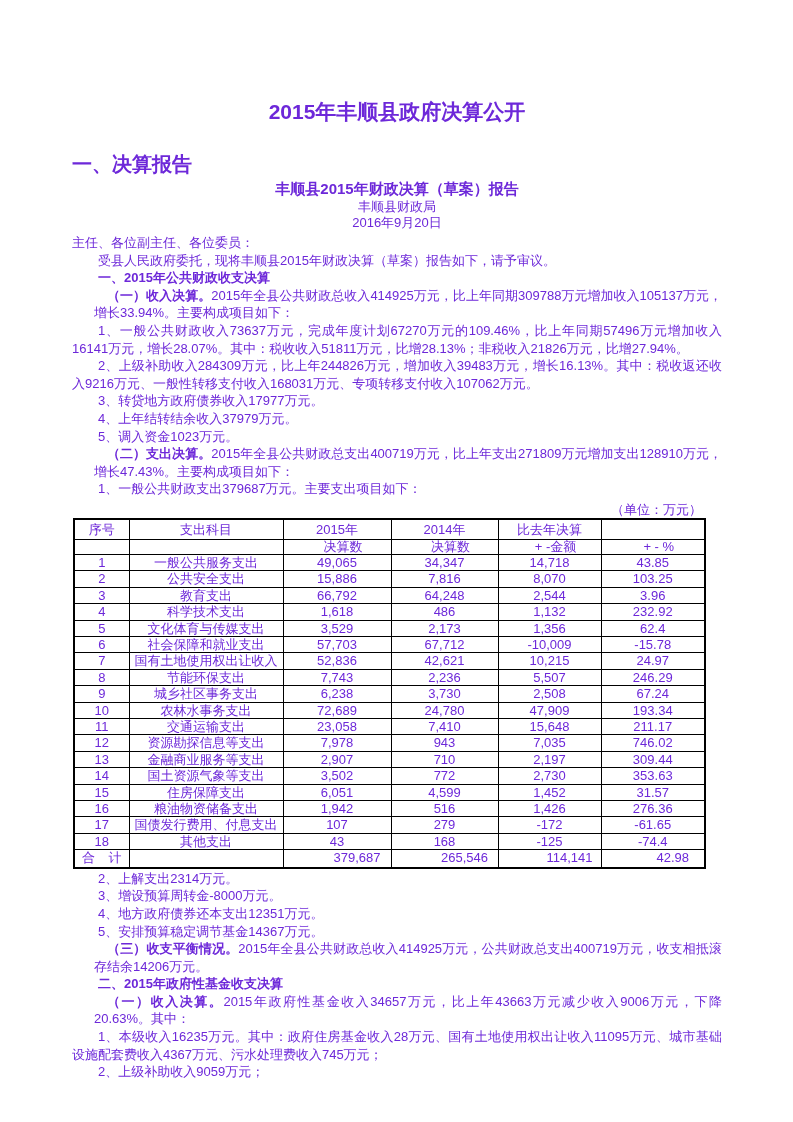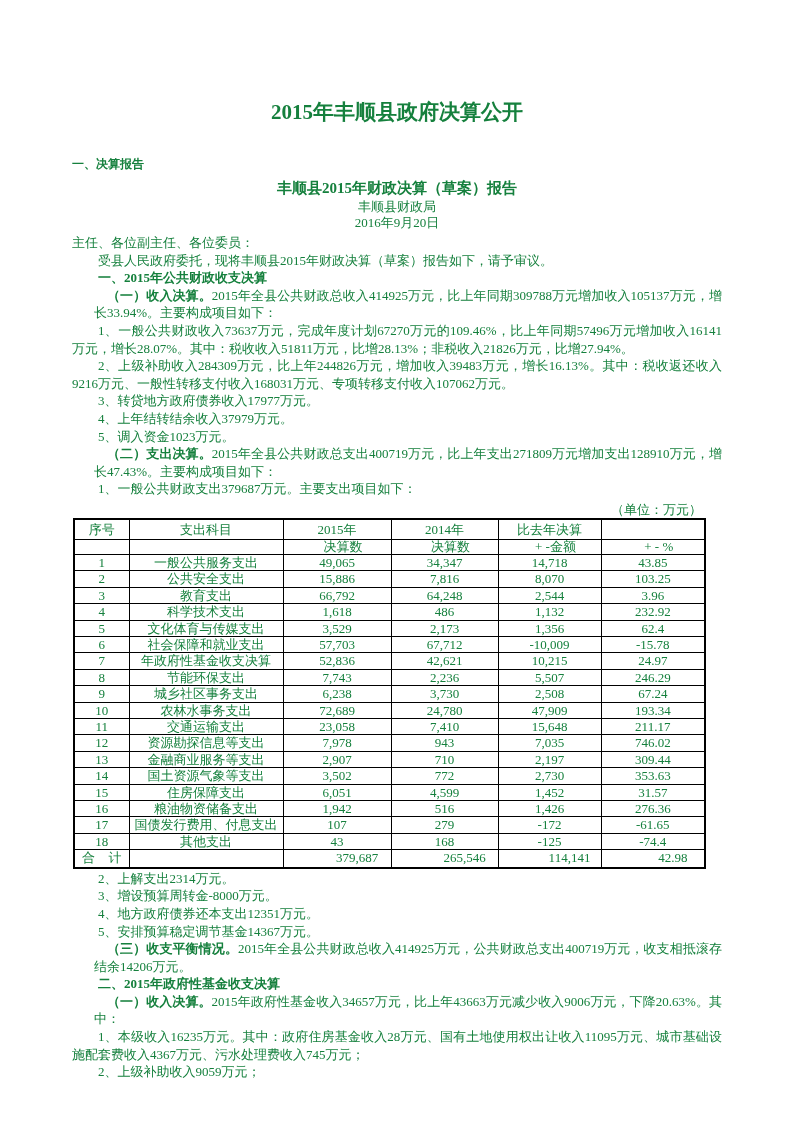--- a/index.html
+++ b/index.html
@@ -4,33 +4,33 @@
 <style>
   html, body { margin: 0; padding: 0; background: #ffffff; }
   .page {
     position: relative;
     width: 793px;
     height: 1122px;
     margin: 0 auto;
     background: #ffffff;
     box-sizing: border-box;
     padding: 98px 71px 0 72px;
-    font-family: Liberation Serif, serif;
-    color: #15803d;
+    font-family: Liberation Sans, sans-serif;
+    color: #6d28d9;
     overflow: hidden;
   }
   .doc-title {
     font-size: 21px;
     font-weight: bold;
     text-align: center;
     line-height: 28px;
     margin: 0 0 27px 0;
   }
   .sec-heading {
-    font-size: 12px;
+    font-size: 20px;
     font-weight: bold;
     line-height: 22px;
     margin: 0 0 3px 0;
   }
   .report-title {
     font-size: 15px;
     font-weight: bold;
     text-align: center;
     line-height: 21px;
     margin: 0;
@@ -196,21 +196,21 @@
         <tr>
           <td>6</td>
           <td>社会保障和就业支出</td>
           <td>57,703</td>
           <td>67,712</td>
           <td>-10,009</td>
           <td>-15.78</td>
         </tr>
         <tr>
           <td>7</td>
-          <td>年政府性基金收支决算</td>
+          <td>国有土地使用权出让收入</td>
           <td>52,836</td>
           <td>42,621</td>
           <td>10,215</td>
           <td>24.97</td>
         </tr>
         <tr>
           <td>8</td>
           <td>节能环保支出</td>
           <td>7,743</td>
           <td>2,236</td>

